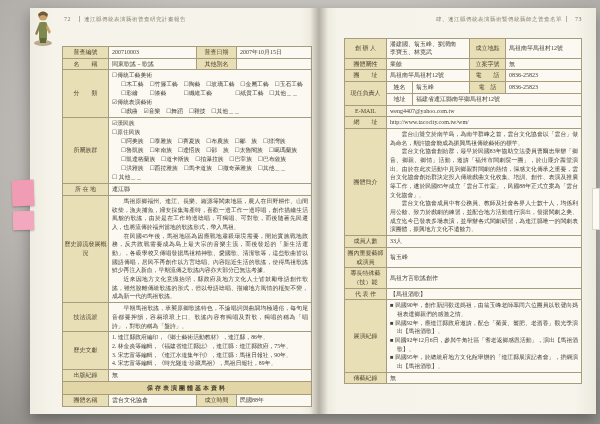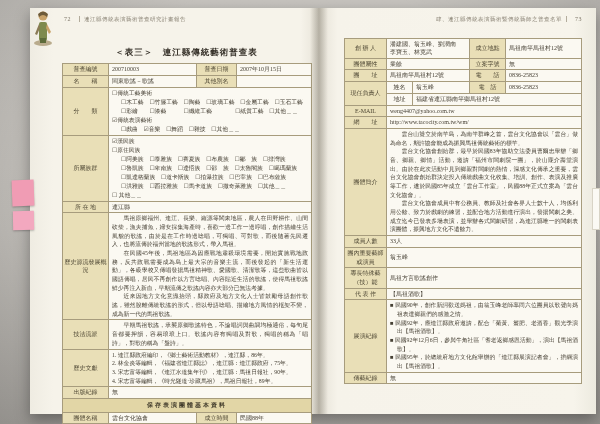--- a/index.html
+++ b/index.html
@@ -66,21 +66,20 @@
       <path d="M15 16 L19 24 L17 26 L14 20 Z" fill="#c9a36a"></path>
       <circle cx="11" cy="8" r="4.5" fill="#c9a36a"></circle>
       <path d="M6 6 Q11 1 16 6 L15 9 Q11 5 7 9 Z" fill="#6e5b3a"></path>
       <rect x="8" y="30" width="6" height="5" fill="#5d6b3a"></rect>
     </svg>
     <div class="runhead l">
       <span class="pn">72</span><span class="sep"></span><span>連江縣傳統表演藝術普查研究計畫報告</span>
     </div>
 
     <div class="formwrap left">
-      <div class="ftitle">＜表三＞　連江縣傳統藝術普查表</div>
       <table>
         <colgroup>
             <col style="width:46px">
             <col style="width:88px">
             <col style="width:40px">
             <col style="width:75px">
           </colgroup>
         <tbody>
             <tr>
           <td class="lbl">普查編號</td>

